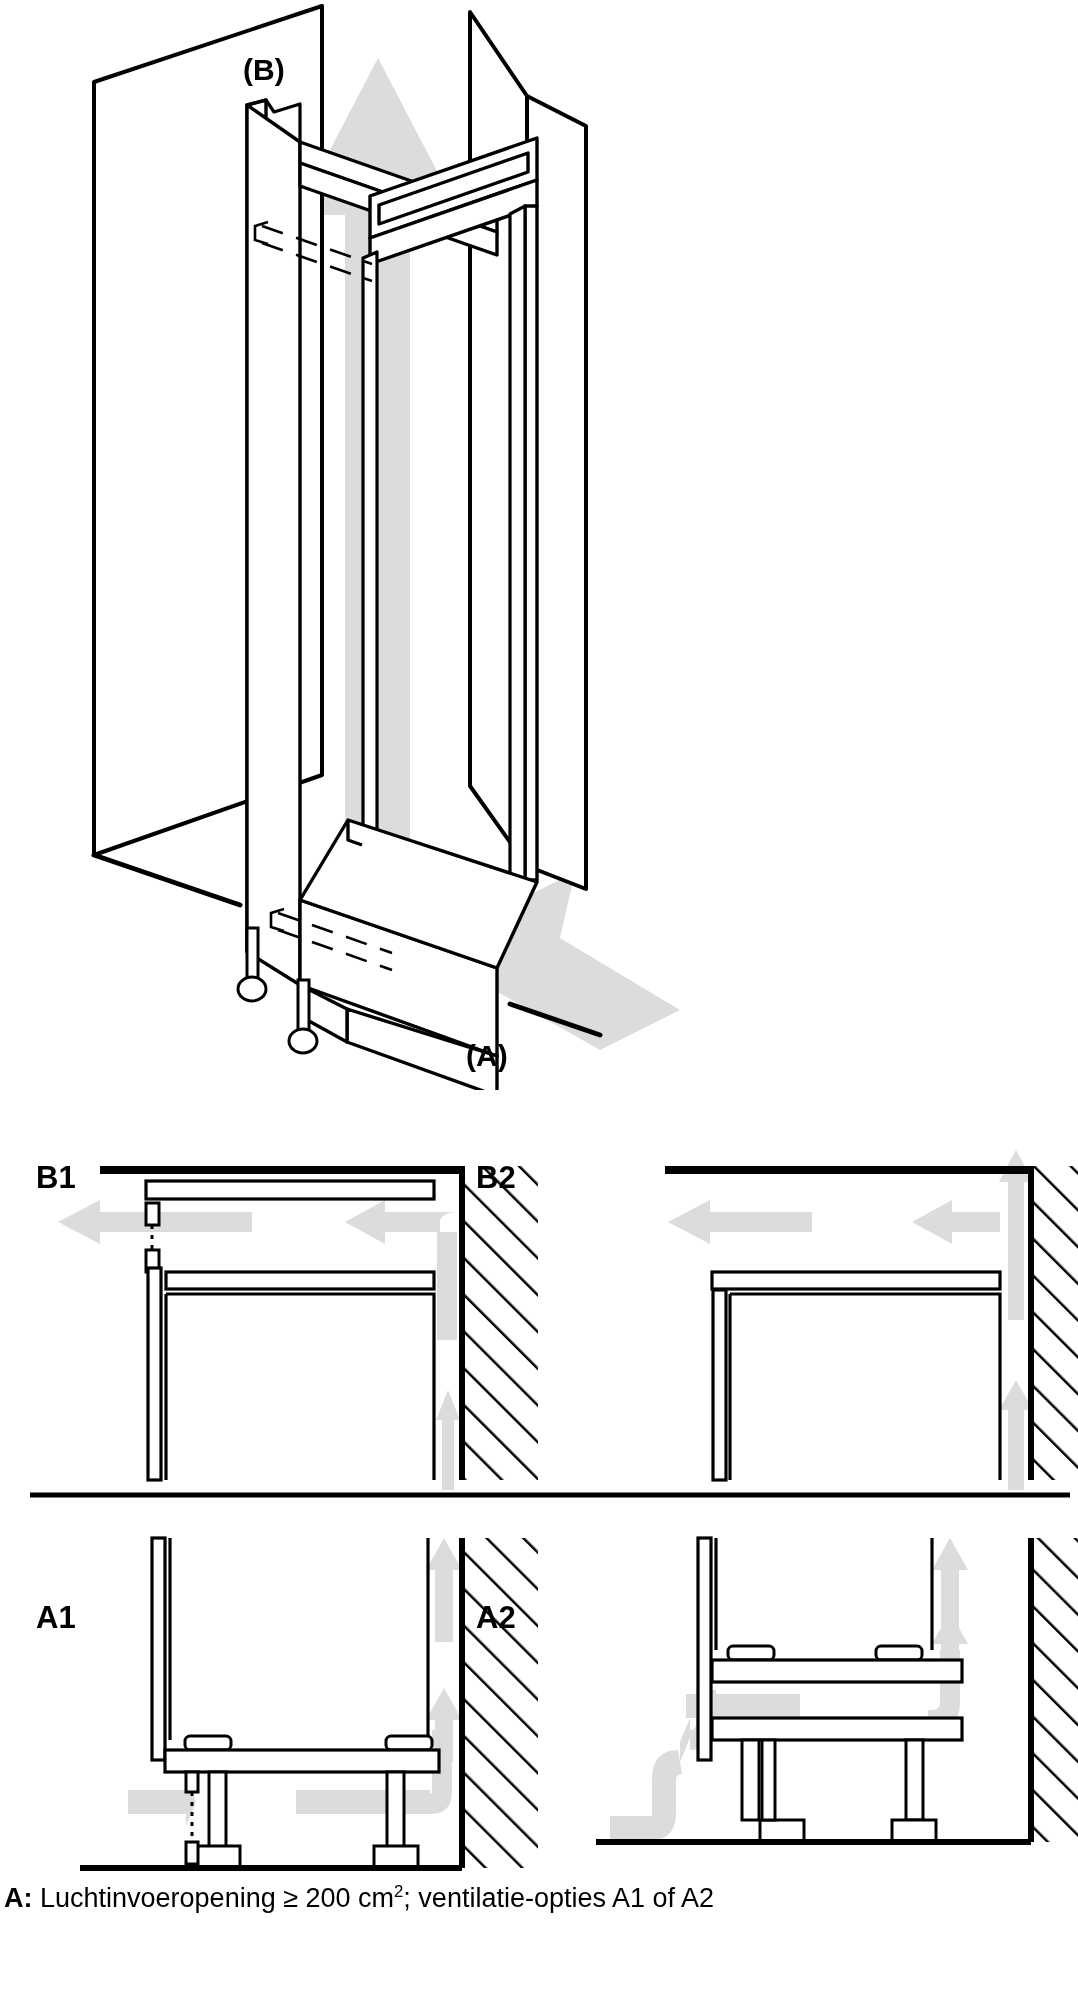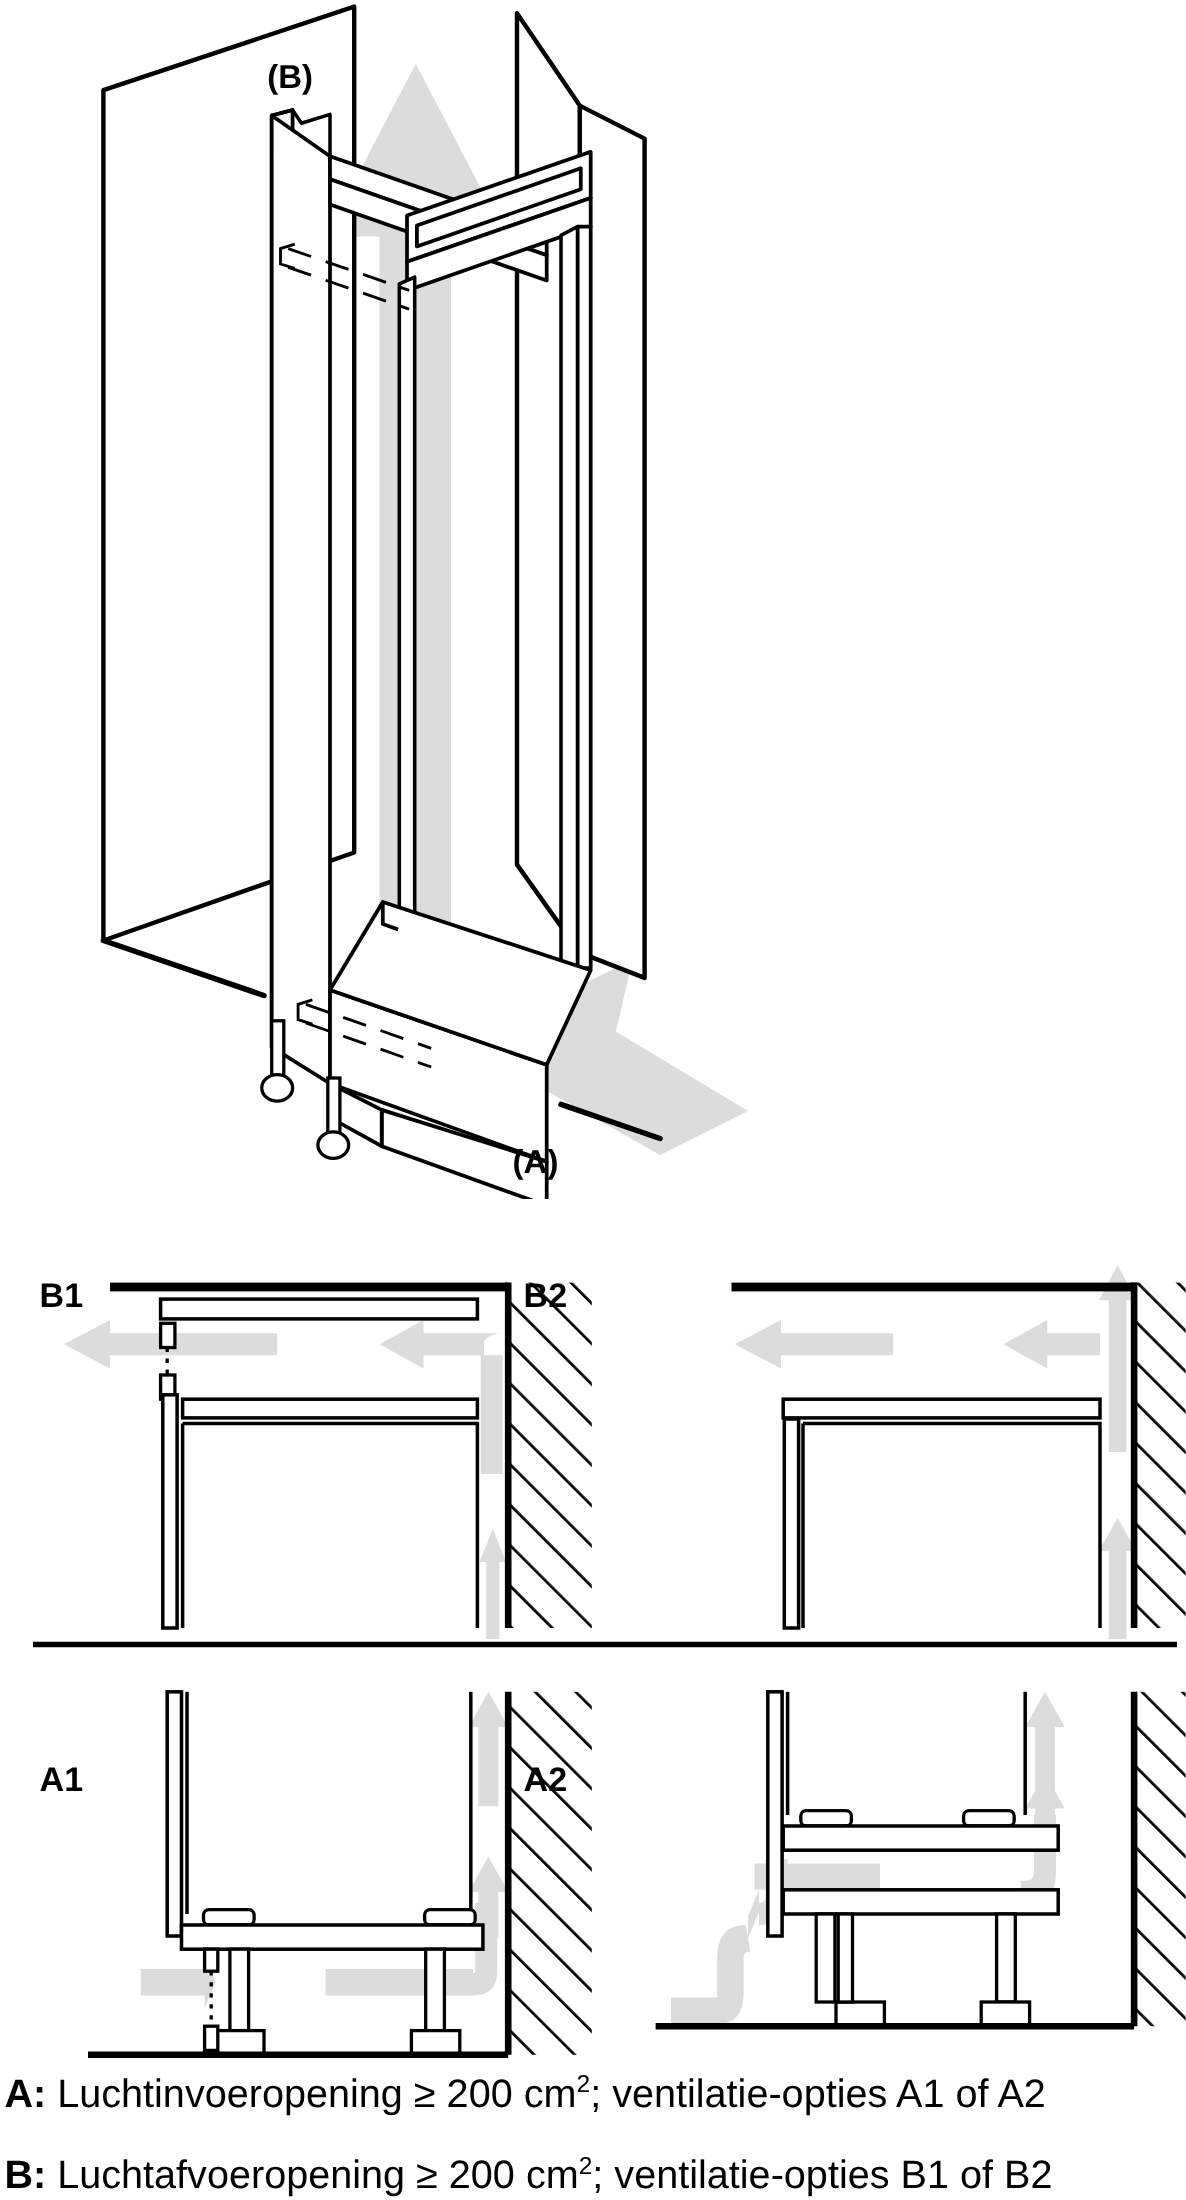--- a/index.html
+++ b/index.html
@@ -8,21 +8,21 @@
     width:1078px;height:2000px;position:relative;overflow:hidden;
     font-family:"Liberation Sans", sans-serif;
     color:#000000;
   }
   .page{position:absolute;inset:0;width:1078px;height:2000px;}
   svg{display:block;}
   #iso-figure{position:absolute;left:0;top:0;width:1078px;height:1090px;}
   #detail-figure{position:absolute;left:0;top:1090px;width:912px;height:790px;}
   .caption-block{position:absolute;left:0;top:1885px;width:1078px;}
   .caption-line{
-    font-size:36px;
+    font-size:27px;
     line-height:1.0;
     color:#000;
     padding-left:4px;
     white-space:nowrap;
   }
   .caption-line + .caption-line{margin-top:38px;}
   .cap-key{font-weight:bold;}
   .cap-text{font-weight:normal;}
   sup{font-size:0.62em;vertical-align:super;line-height:0;}
   text{font-family:"Liberation Sans", sans-serif;}
@@ -333,19 +333,16 @@
 
     </svg>
   </div>
 
   <div class="caption-block">
 
     <div class="caption-line">
       <span class="cap-key">A:</span><span class="cap-text"> Luchtinvoeropening ≥ 200 cm</span><sup>2</sup><span class="cap-text">; ventilatie-opties A1 of A2</span>
     </div>
 
-    <div class="caption-line">
-      <span class="cap-key">B:</span><span class="cap-text"> Luchtafvoeropening ≥ 200 cm</span><sup>2</sup><span class="cap-text">; ventilatie-opties B1 of B2</span>
-    </div>
 
   </div>
 
 </div>
 
 </body></html>

